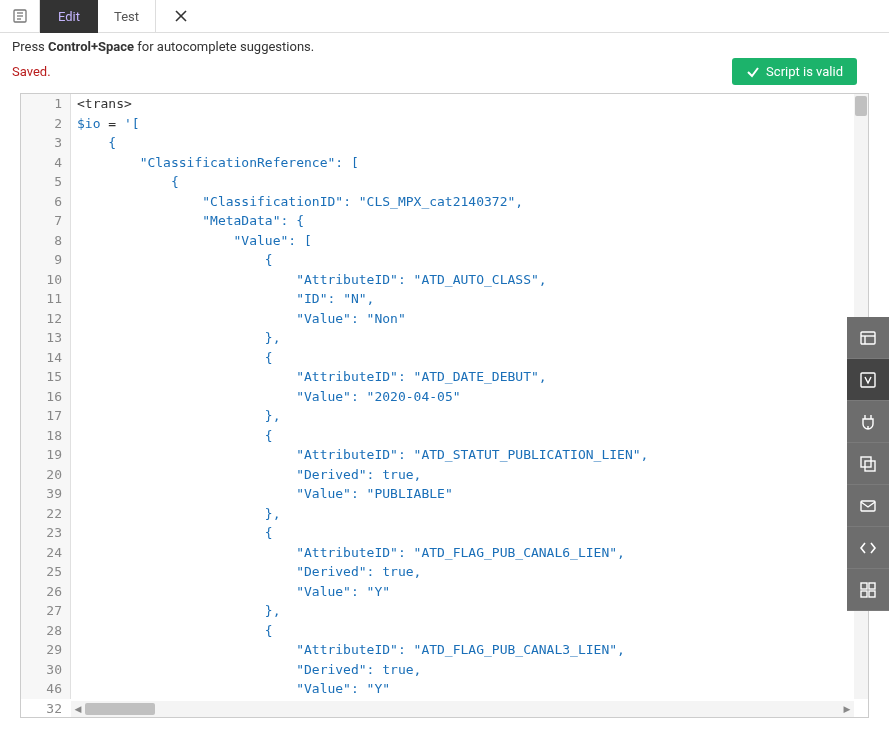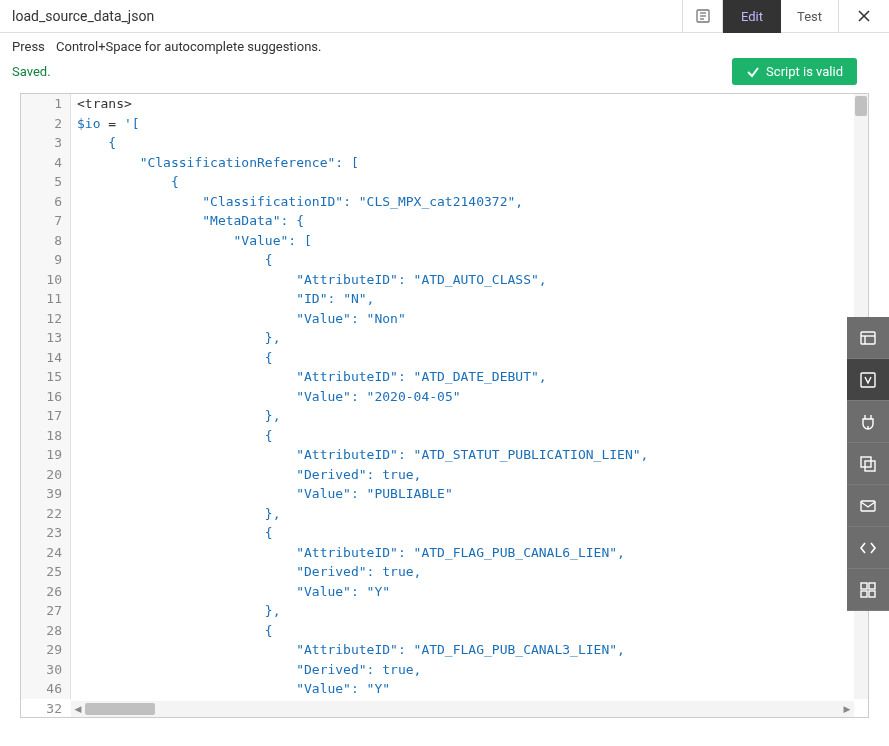--- a/index.html
+++ b/index.html
@@ -5,23 +5,23 @@
 * { margin: 0; padding: 0; box-sizing: border-box; }
 body { font-family: -apple-system, BlinkMacSystemFont, "Segoe UI", Roboto, sans-serif; font-size: 13px; background: #fff; color: #333; width: 889px; height: 746px; overflow: hidden; position: relative; }
 .top-bar { display: flex; align-items: center; height: 33px; border-bottom: 1px solid #ddd; }
 .title-box { flex: 1; padding: 8px 12px; border-right: 1px solid #ddd; font-size: 14px; color: #333; }
 .notes-btn { width: 40px; height: 33px; display: flex; align-items: center; justify-content: center; border-right: 1px solid #ddd; cursor: pointer; color: #666; }
 .lang-select { width: 280px; height: 33px; display: flex; align-items: center; justify-content: space-between; padding: 0 14px; border-right: 1px solid #ddd; cursor: pointer; font-size: 13px; }
 .edit-btn { width: 58px; height: 33px; display: flex; align-items: center; justify-content: center; background: #333; color: #c4b5fd; cursor: pointer; font-size: 13px; }
 .test-btn { width: 58px; height: 33px; display: flex; align-items: center; justify-content: center; cursor: pointer; font-size: 13px; color: #555; border-right: 1px solid #ddd; }
 .close-btn { width: 50px; height: 33px; display: flex; align-items: center; justify-content: center; cursor: pointer; font-size: 16px; }
 .hint-row { padding: 6px 12px 2px 12px; font-size: 13px; color: #333; }
-.hint-row b { font-weight: 400; margin-left: 8px; }
+.hint-row b { font-weight: 700; }
 .status-row { display: flex; justify-content: space-between; align-items: center; padding: 2px 12px 8px 12px; }
-.saved-label { font-size: 13px; color: #15803d; }
+.saved-label { font-size: 13px; color: #b91c1c; }
 .valid-badge { display: flex; align-items: center; gap: 6px; background: #1cb36b; color: #fff; padding: 6px 14px; border-radius: 3px; font-size: 13px; margin-right: 20px; }
 .editor-area { position: relative; margin: 0 20px 0 20px; border: 1px solid #ccc; height: 625px; }
 .gutter { position: absolute; left: 0; top: 0; width: 50px; background: #f7f7f7; border-right: 1px solid #e0e0e0; text-align: right; padding-right: 8px; font-family: Consolas, Monaco, monospace; font-size: 13px; color: #888; line-height: 19.5px; height: 605px; }
 .gutter div { height: 19.5px; }
 .code { position: absolute; left: 50px; right: 14px; top: 0; height: 605px; overflow: hidden; font-family: Consolas, Monaco, monospace; font-size: 13px; line-height: 19.5px; white-space: pre; padding-left: 6px; }
 .code .line { height: 19.5px; }
 .t-tag { color: #333; text-align: center; }
 .t-var { color: #1a6fb8; }
 .t-op { color: #333; }
 .t-str { color: #1a6fb8; }
@@ -36,21 +36,20 @@
 .hthumb { position: absolute; left: 0; top: 2px; width: 70px; height: 12px; background: #c0c0c0; border-radius: 2px; }
 .side-panel { position: absolute; right: 0; top: 317px; display: flex; flex-direction: column; }
 .side-btn { width: 42px; height: 42px; background: #6d6d6d; display: flex; align-items: center; justify-content: center; color: #fff; cursor: pointer; border-bottom: 1px solid #7a7a7a; }
 .side-btn.active { background: #444; }
 svg { display: block; }
 </style>
 </head>
 <body>
 
 <div class="top-bar">
-  <div class="title-box">load_source_data_json</div>
   <div class="notes-btn">
     <svg width="16" height="16" viewBox="0 0 16 16" fill="none" stroke="#777" stroke-width="1.3">
         <rect x="2" y="2" width="12" height="12" rx="1"></rect>
         <line x1="5" y1="5" x2="11" y2="5"></line>
         <line x1="5" y1="8" x2="11" y2="8"></line>
         <line x1="5" y1="11" x2="9" y2="11"></line>
       </svg>
   </div>
   <div class="edit-btn">Edit</div>
   <div class="test-btn">Test</div>

